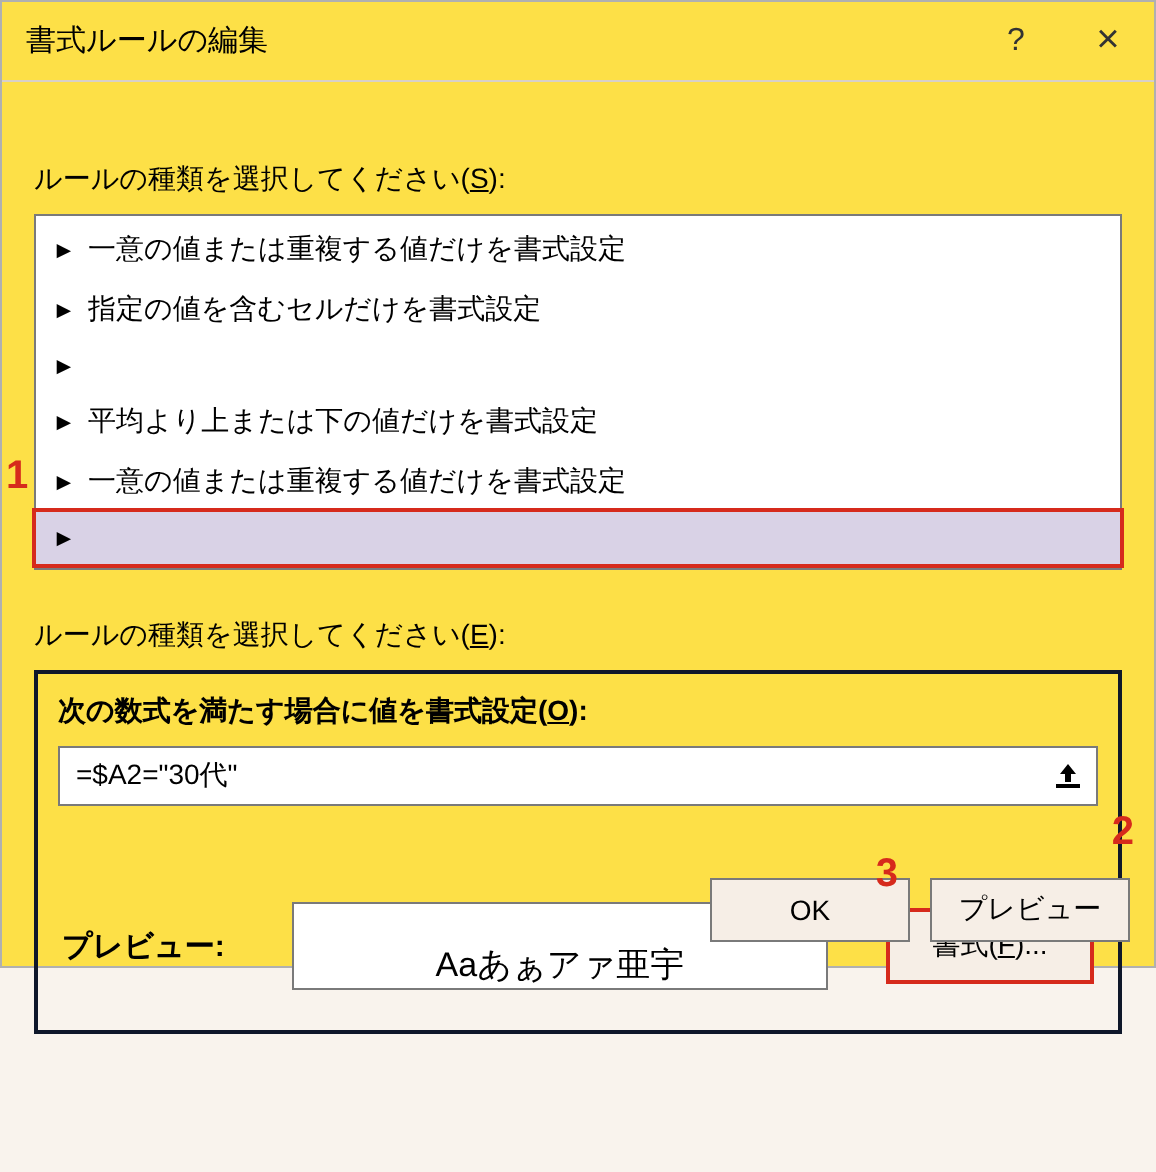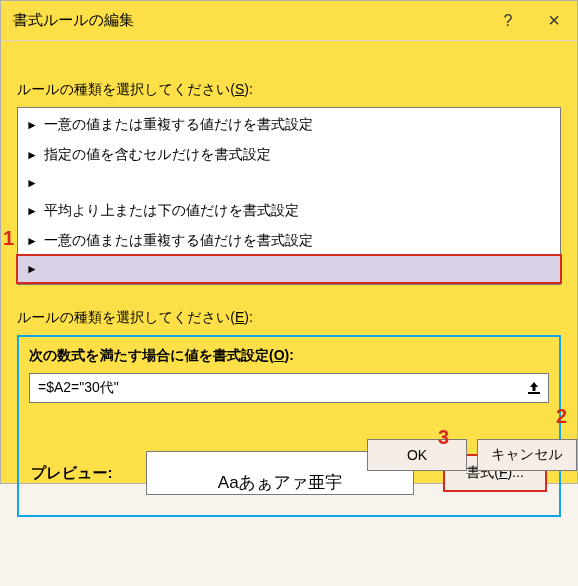--- a/index.html
+++ b/index.html
@@ -73,21 +73,21 @@
   }
   .rule-item .arrow {
     width: 18px;
     font-size: 12px;
     color: #000;
   }
   .edit-section {
     margin-top: 24px;
   }
   .formula-block {
-    border: 2px solid #0ea5e9;
+    border: 2px solid #0f172a;
     padding: 10px;
     margin-top: 4px;
     position: relative;
   }
   .formula-heading {
     font-weight: bold;
     font-size: 14px;
     margin-bottom: 8px;
   }
   .formula-input-wrap {
@@ -146,21 +146,21 @@
     display: flex;
     align-items: center;
     justify-content: center;
     font-size: 14px;
     color: #000;
     padding: 0 10px;
     position: relative;
   }
   .button-row {
     position: absolute;
-    right: 0;
+    right: 12px;
     bottom: 12px;
     display: flex;
     gap: 10px;
   }
   .btn {
     min-width: 100px;
     height: 32px;
     border: 1px solid #7a7a7a;
     background: #f6eee6;
     display: flex;
@@ -258,21 +258,21 @@
       </div>
     </div>
 
   </div>
 
   <div class="button-row">
     <div class="btn">
       <span>OK</span>
     </div>
     <div class="btn">
-      <span>キャンセル</span>
+      <span>プレビュー</span>
     </div>
   </div>
 
   <div class="anno anno1">1</div>
   <div class="anno anno2">2</div>
   <div class="anno anno3">3</div>
 
 </div>
 
 </body></html>

